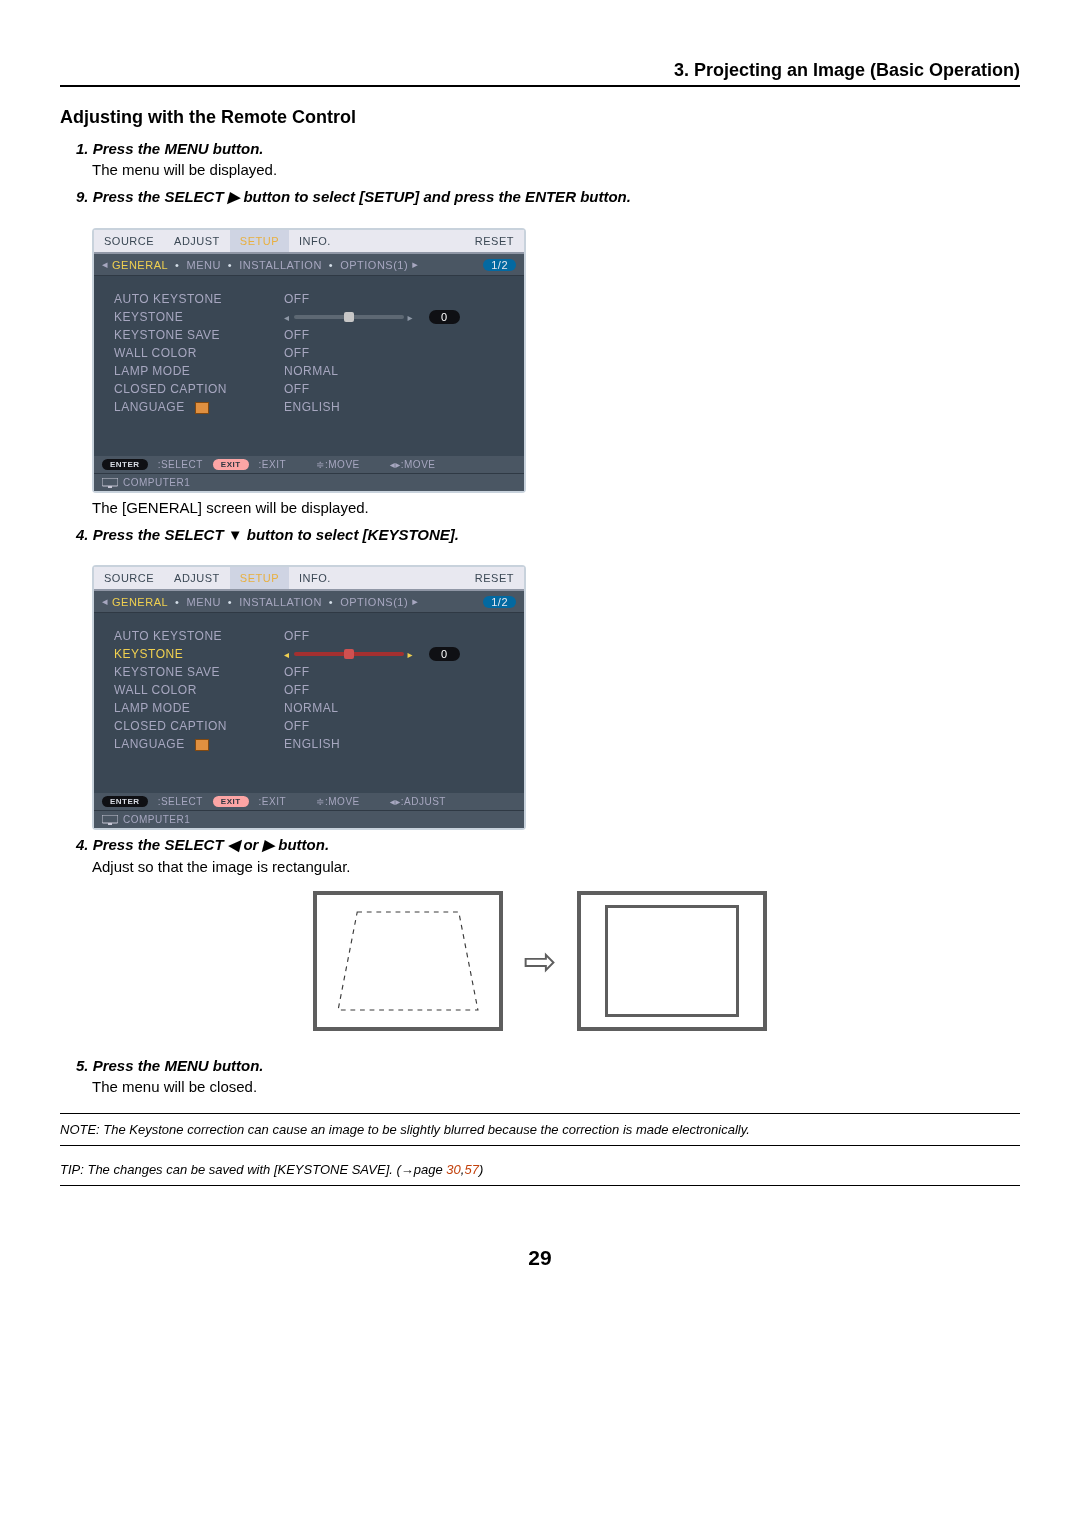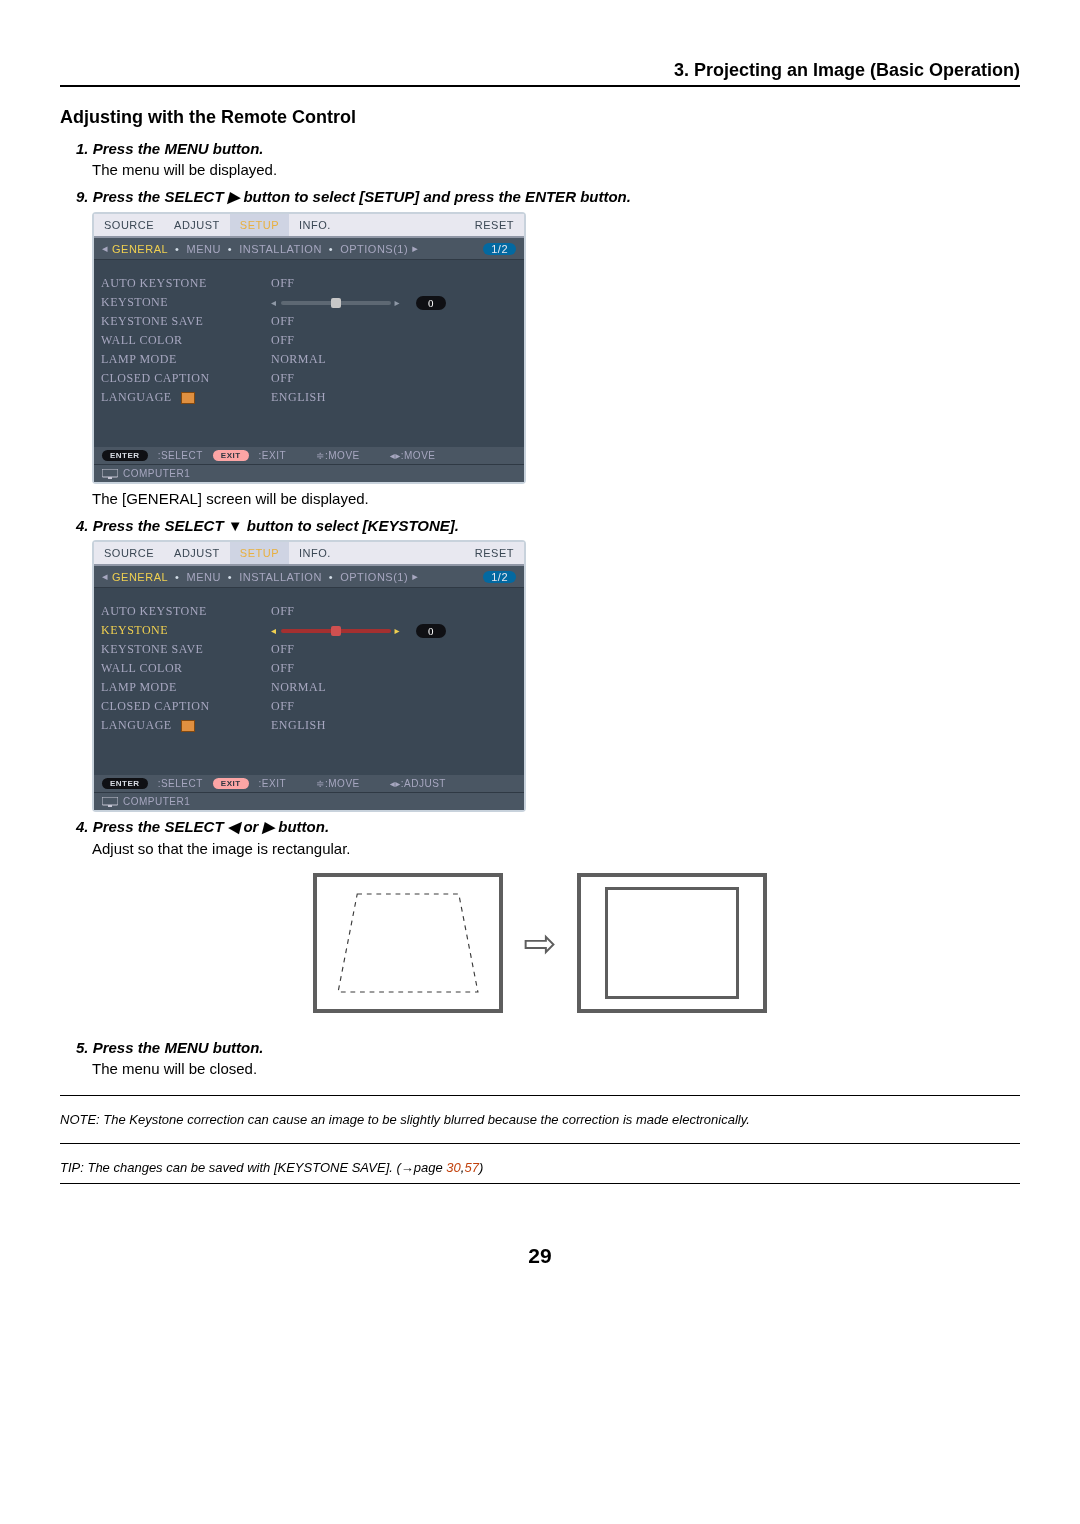--- a/index.html
+++ b/index.html
@@ -35,21 +35,21 @@
     margin-bottom: 4px;
     font-size: 15px;
   }
   .body-text {
     margin-left: 32px;
     margin-bottom: 10px;
     font-size: 15px;
   }
   .menu-shot {
     margin-left: 32px;
-    margin-top: 6px;
+    margin-top: 22px;
     margin-bottom: 6px;
     width: 430px;
     background: #3a4754;
     border: 2px solid #c8d2dc;
     border-radius: 4px;
     color: #c7c7d6;
     font-family: Arial, sans-serif;
     font-size: 12px;
     letter-spacing: 0.5px;
   }
@@ -92,22 +92,21 @@
     color: #f0d050;
   }
   .menu-subtabs .pager {
     margin-left: auto;
     background: #0369a1;
     padding: 0 8px;
     border-radius: 8px;
     color: #e8e8f0;
   }
   .menu-body {
-    padding: 14px 20px 40px 7px;
-    font-family: Liberation Serif, serif;
+    padding: 14px 20px 40px 20px;
   }
   .menu-row {
     display: flex;
     align-items: center;
     padding: 2px 0;
   }
   .menu-row .label {
     width: 170px;
     color: #a7a7c0;
   }
@@ -245,21 +244,21 @@
   }
   .arrow-big {
     font-size: 40px;
     color: #5e5e5e;
   }
   .note-line {
     font-style: italic;
     font-size: 13px;
     border-top: 1px solid #000;
     border-bottom: 1px solid #000;
-    padding: 16px 0;
+    padding: 8px 0;
     margin: 18px 0 8px 0;
   }
   .tip-line {
     font-style: italic;
     font-size: 13px;
     border-bottom: 1px solid #000;
     padding: 8px 0;
     margin: 0 0 40px 0;
   }
   .tip-line .link {

